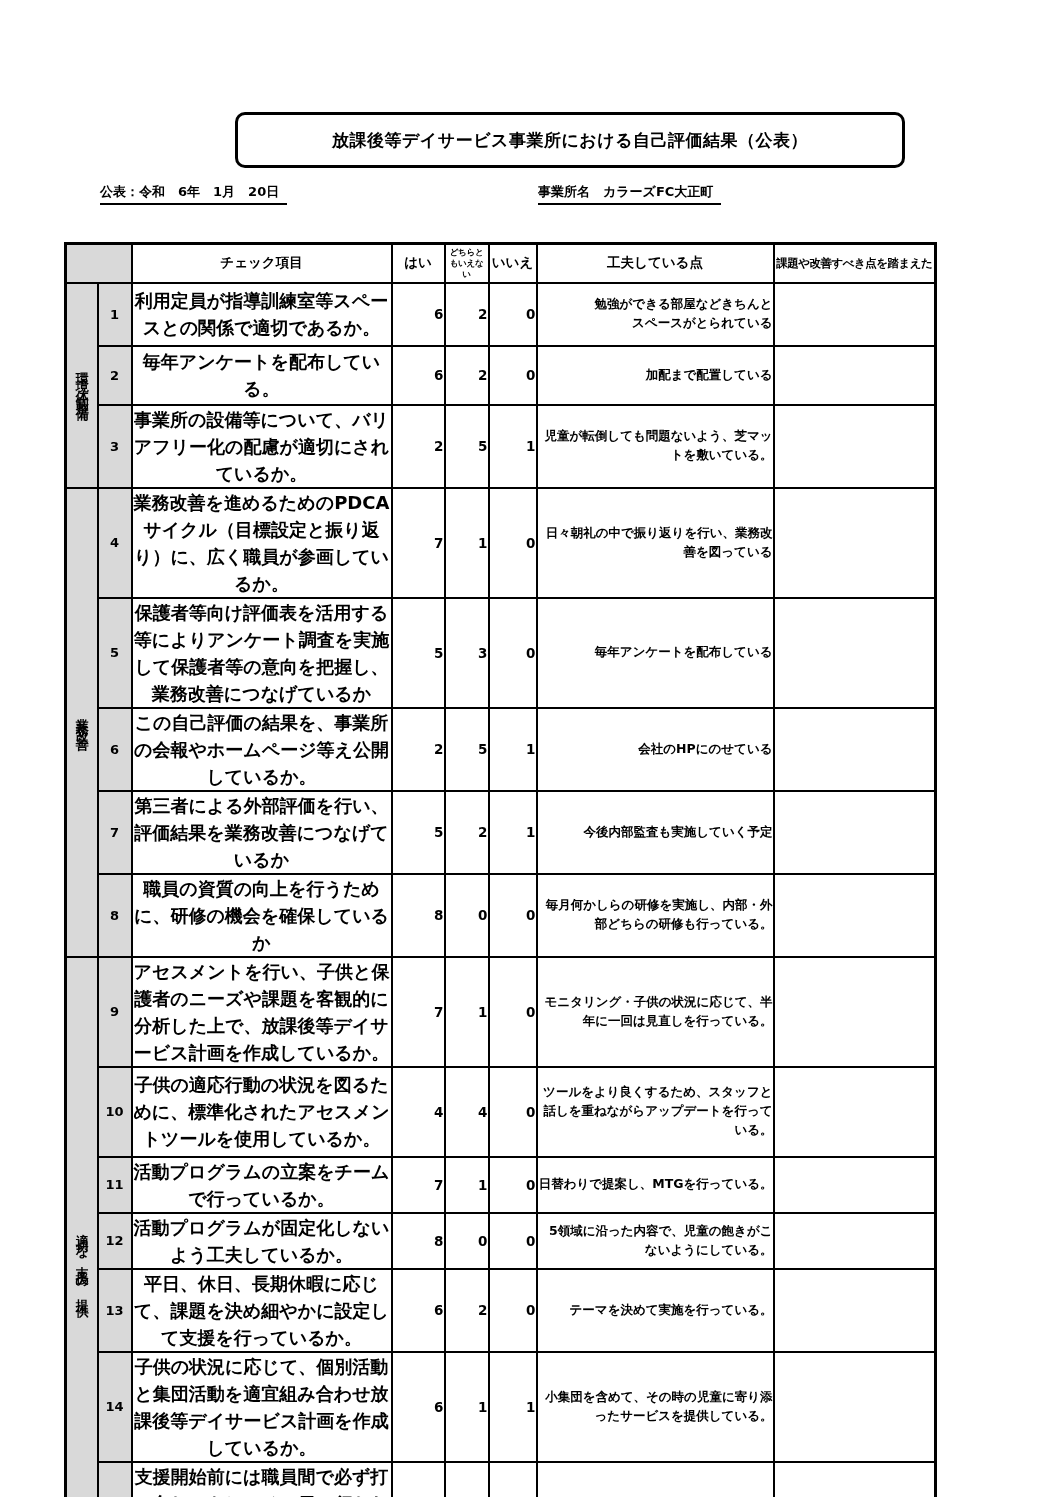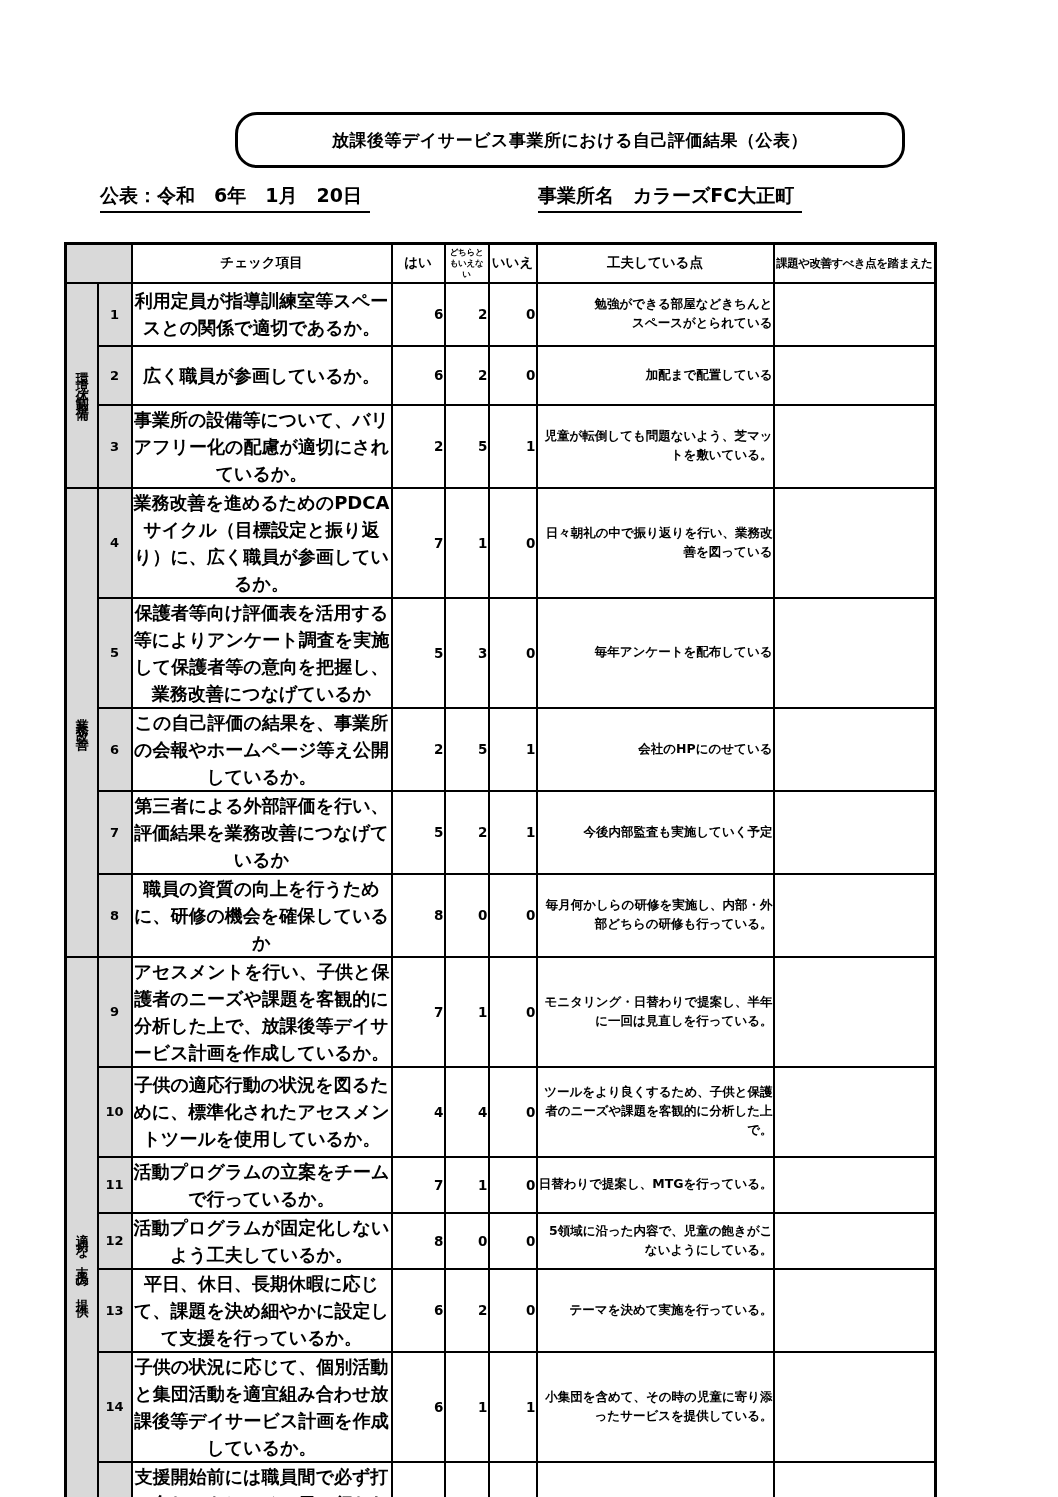--- a/index.html
+++ b/index.html
@@ -2,25 +2,25 @@
 <html><head>
 <meta charset="utf-8">
 <style>
   html,body{margin:0;padding:0}
   body{
     width:1058px;height:1497px;background:#ffffff;position:relative;
     font-family:"DejaVu Sans","Liberation Sans",sans-serif;color:#000;
   }
   .title-box{
     position:absolute;left:235px;top:112px;width:670px;height:56px;
-    border:3px solid #000;border-radius:22px;box-sizing:border-box;
+    border:3px solid #000;border-radius:10px;box-sizing:border-box;
     display:flex;align-items:center;justify-content:center;
     font-weight:bold;font-size:17px;letter-spacing:0.5px;
   }
-  .meta{position:absolute;left:0;top:183px;width:100%;height:24px;font-weight:bold;font-size:19px}
+  .meta{position:absolute;left:0;top:183px;width:100%;height:24px;font-weight:bold;font-size:13px}
   .meta .date{position:absolute;left:100px;top:0;border-bottom:2px solid #000;padding:0 8px 2px 0}
   .meta .office{position:absolute;left:538px;top:0;border-bottom:2px solid #000;padding:0 8px 2px 0}
 
   table.eval{
     position:absolute;left:64px;top:218px;width:870px;
     border-collapse:collapse;table-layout:fixed;border:3px solid #000;margin-top:24px;
   }
   .eval th,.eval td{border:2px solid #000;overflow:hidden;box-sizing:border-box;padding:0}
   .eval thead tr{height:39px}
   .eval th{font-weight:bold;font-size:13.5px;text-align:center;vertical-align:middle;padding:1px}
@@ -96,21 +96,21 @@
         <td class="item-cell">利用定員が指導訓練室等スペースとの関係で適切であるか。</td>
         <td class="val-cell">6</td>
         <td class="val-cell">2</td>
         <td class="val-cell">0</td>
         <td class="devised-cell">勉強ができる部屋などきちんと
 スペースがとられている</td>
         <td class="issues-cell"></td>
       </tr>
       <tr>
         <td class="num-cell">2</td>
-        <td class="item-cell">広く職員が参画しているか。</td>
+        <td class="item-cell">毎年アンケートを配布している。</td>
         <td class="val-cell">6</td>
         <td class="val-cell">2</td>
         <td class="val-cell">0</td>
         <td class="devised-cell">加配まで配置している</td>
         <td class="issues-cell"></td>
       </tr>
       <tr>
         <td class="num-cell">3</td>
         <td class="item-cell">事業所の設備等について、バリアフリー化の配慮が適切にされているか。</td>
         <td class="val-cell">2</td>
@@ -165,30 +165,30 @@
         <td class="devised-cell">毎月何かしらの研修を実施し、内部・外部どちらの研修も行っている。</td>
         <td class="issues-cell"></td>
       </tr>
       <tr>
         <td class="cat-cell" rowspan="7"><span class="vtext">適切な支援の提供</span></td>
         <td class="num-cell">9</td>
         <td class="item-cell">アセスメントを行い、子供と保護者のニーズや課題を客観的に分析した上で、放課後等デイサービス計画を作成しているか。</td>
         <td class="val-cell">7</td>
         <td class="val-cell">1</td>
         <td class="val-cell">0</td>
-        <td class="devised-cell">モニタリング・日替わりで提案し、半年に一回は見直しを行っている。</td>
+        <td class="devised-cell">モニタリング・子供の状況に応じて、半年に一回は見直しを行っている。</td>
         <td class="issues-cell"></td>
       </tr>
       <tr>
         <td class="num-cell">10</td>
         <td class="item-cell">子供の適応行動の状況を図るために、標準化されたアセスメントツールを使用しているか。</td>
         <td class="val-cell">4</td>
         <td class="val-cell">4</td>
         <td class="val-cell">0</td>
-        <td class="devised-cell">ツールをより良くするため、子供と保護者のニーズや課題を客観的に分析した上で。</td>
+        <td class="devised-cell">ツールをより良くするため、スタッフと話しを重ねながらアップデートを行っている。</td>
         <td class="issues-cell"></td>
       </tr>
       <tr>
         <td class="num-cell">11</td>
         <td class="item-cell">活動プログラムの立案をチームで行っているか。</td>
         <td class="val-cell">7</td>
         <td class="val-cell">1</td>
         <td class="val-cell">0</td>
         <td class="devised-cell">日替わりで提案し、MTGを行っている。</td>
         <td class="issues-cell"></td>

